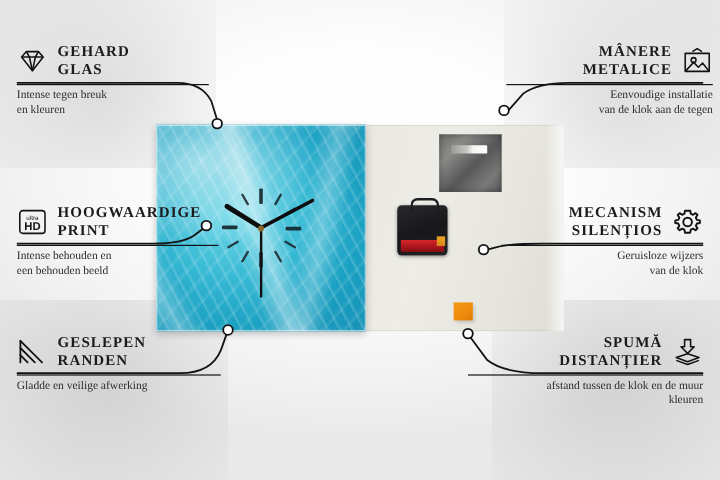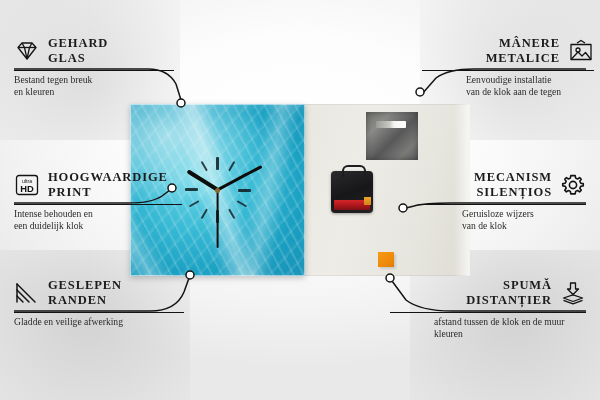--- a/index.html
+++ b/index.html
@@ -111,21 +111,21 @@
     font-size:12.5px;letter-spacing:.9px;font-weight:700;color:#1b1b1b;
     line-height:1.18;text-transform:uppercase;
   }
   .c-rule{height:0;border-top:1.6px solid #131313;margin:4px 0 3px;}
   .c-desc{font-size:9.6px;line-height:1.32;color:#2b2b2b;}
 
   .callout.left .c-head{justify-content:flex-start;}
   .callout.left .c-desc{text-align:left;}
   .callout.right .c-head{justify-content:flex-end;}
   .callout.right .c-title{text-align:right;}
-  .callout.right .c-desc{text-align:left;margin-left:44px;}
+  .callout.right .c-desc{text-align:right;margin-left:44px;}
 
   .ic{width:26px;height:24px;flex:0 0 26px;display:block;}
   .ic svg{display:block;width:100%;height:100%;}
 
   .leader{position:absolute;left:0;top:0;width:600px;height:400px;pointer-events:none;}
 
   
   #co-glass{left:14px;top:36px;width:160px;}
   #co-print{left:14px;top:170px;width:168px;}
   #co-edges{left:14px;top:278px;width:170px;}
@@ -233,21 +233,21 @@
             <path d="M18 4 L15.5 8.5 L13 20"></path>
         </svg>
       </span>
       <div class="c-title">
         <div>GEHARD</div>
         <div>GLAS</div>
       </div>
     </div>
     <div class="c-rule"></div>
     <div class="c-desc">
-      <div>Bestand tegen breuk</div>
+      <div>Intense tegen breuk</div>
       <div>en kleuren</div>
     </div>
   </div>
 
   <div class="callout left" id="co-print">
     <div class="c-head">
       <span class="ic">
         <svg viewBox="0 0 26 24">
           <rect x="2.5" y="2.5" width="21" height="19" rx="2.5" fill="none" stroke="#131313" stroke-width="1.3"></rect>
           <text x="13" y="10.4" text-anchor="middle" font-family="Liberation Sans, sans-serif" font-size="5.2" fill="#131313">ultra</text>
@@ -255,21 +255,21 @@
         </svg>
       </span>
       <div class="c-title">
         <div>HOOGWAARDIGE</div>
         <div>PRINT</div>
       </div>
     </div>
     <div class="c-rule"></div>
     <div class="c-desc">
       <div>Intense behouden en</div>
-      <div>een duidelijk klok</div>
+      <div>een behouden beeld</div>
     </div>
   </div>
 
   <div class="callout left" id="co-edges">
     <div class="c-head">
       <span class="ic">
         <svg viewBox="0 0 26 24" stroke="#131313" stroke-width="1.5" stroke-linecap="round">
           <path d="M3 3 L21 21"></path>
             <path d="M3 9 L15 21"></path>
             <path d="M3 15 L9 21"></path>

